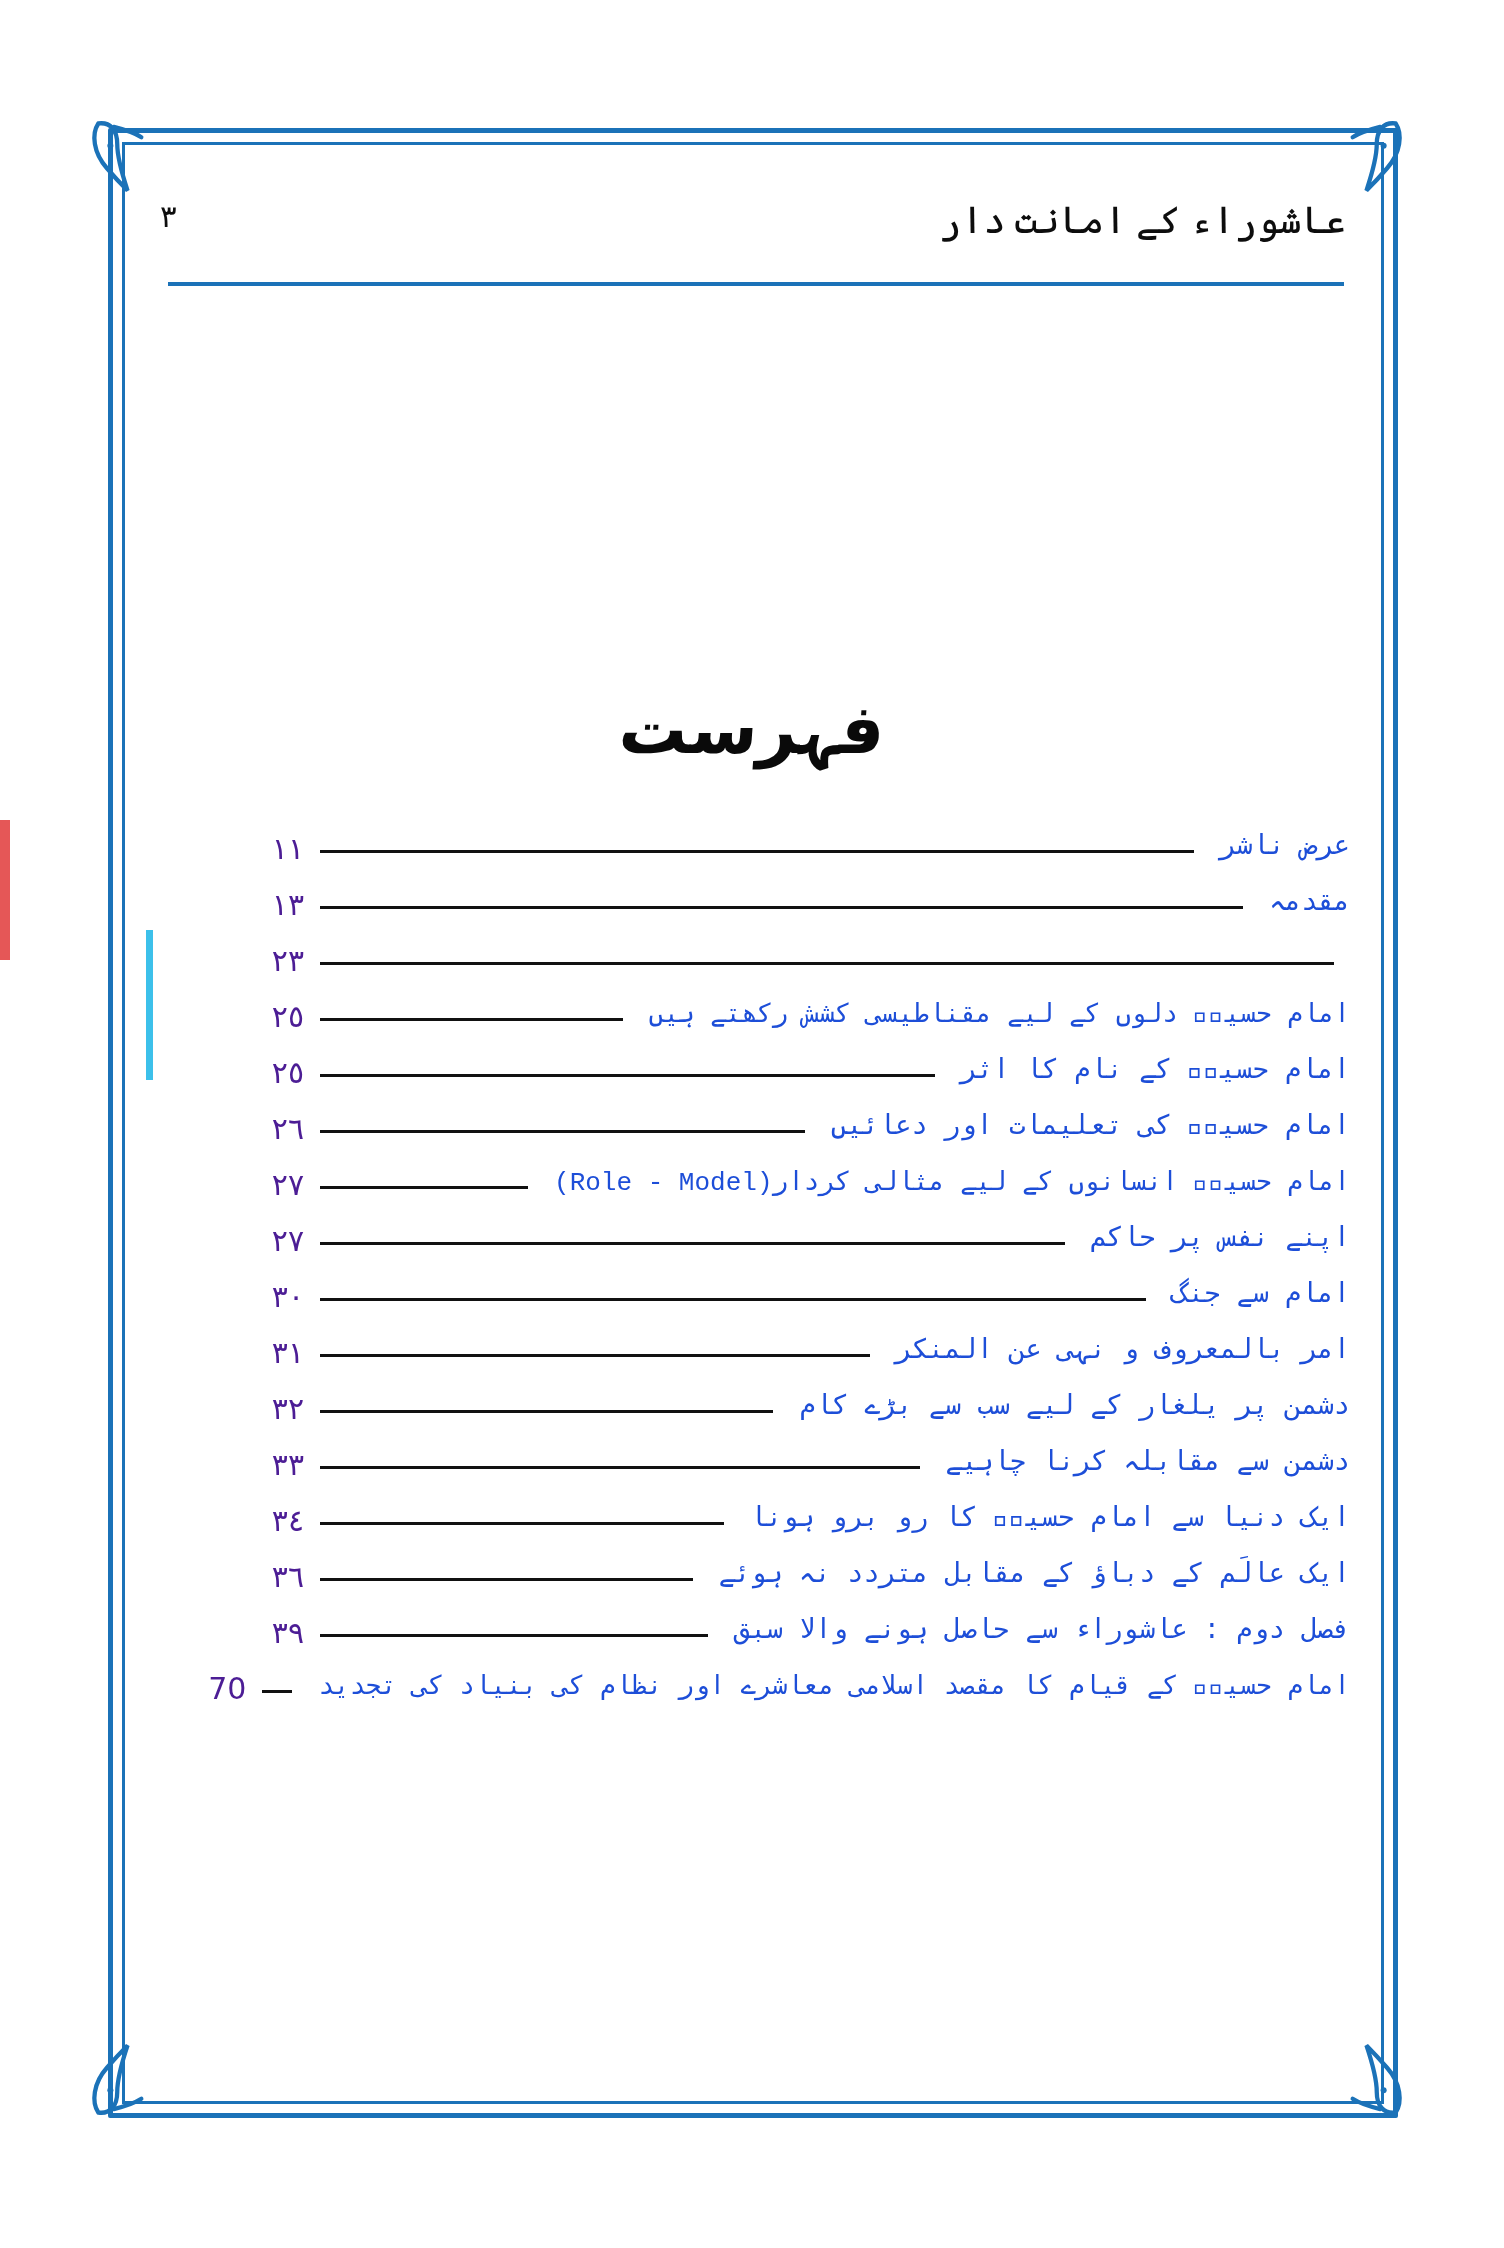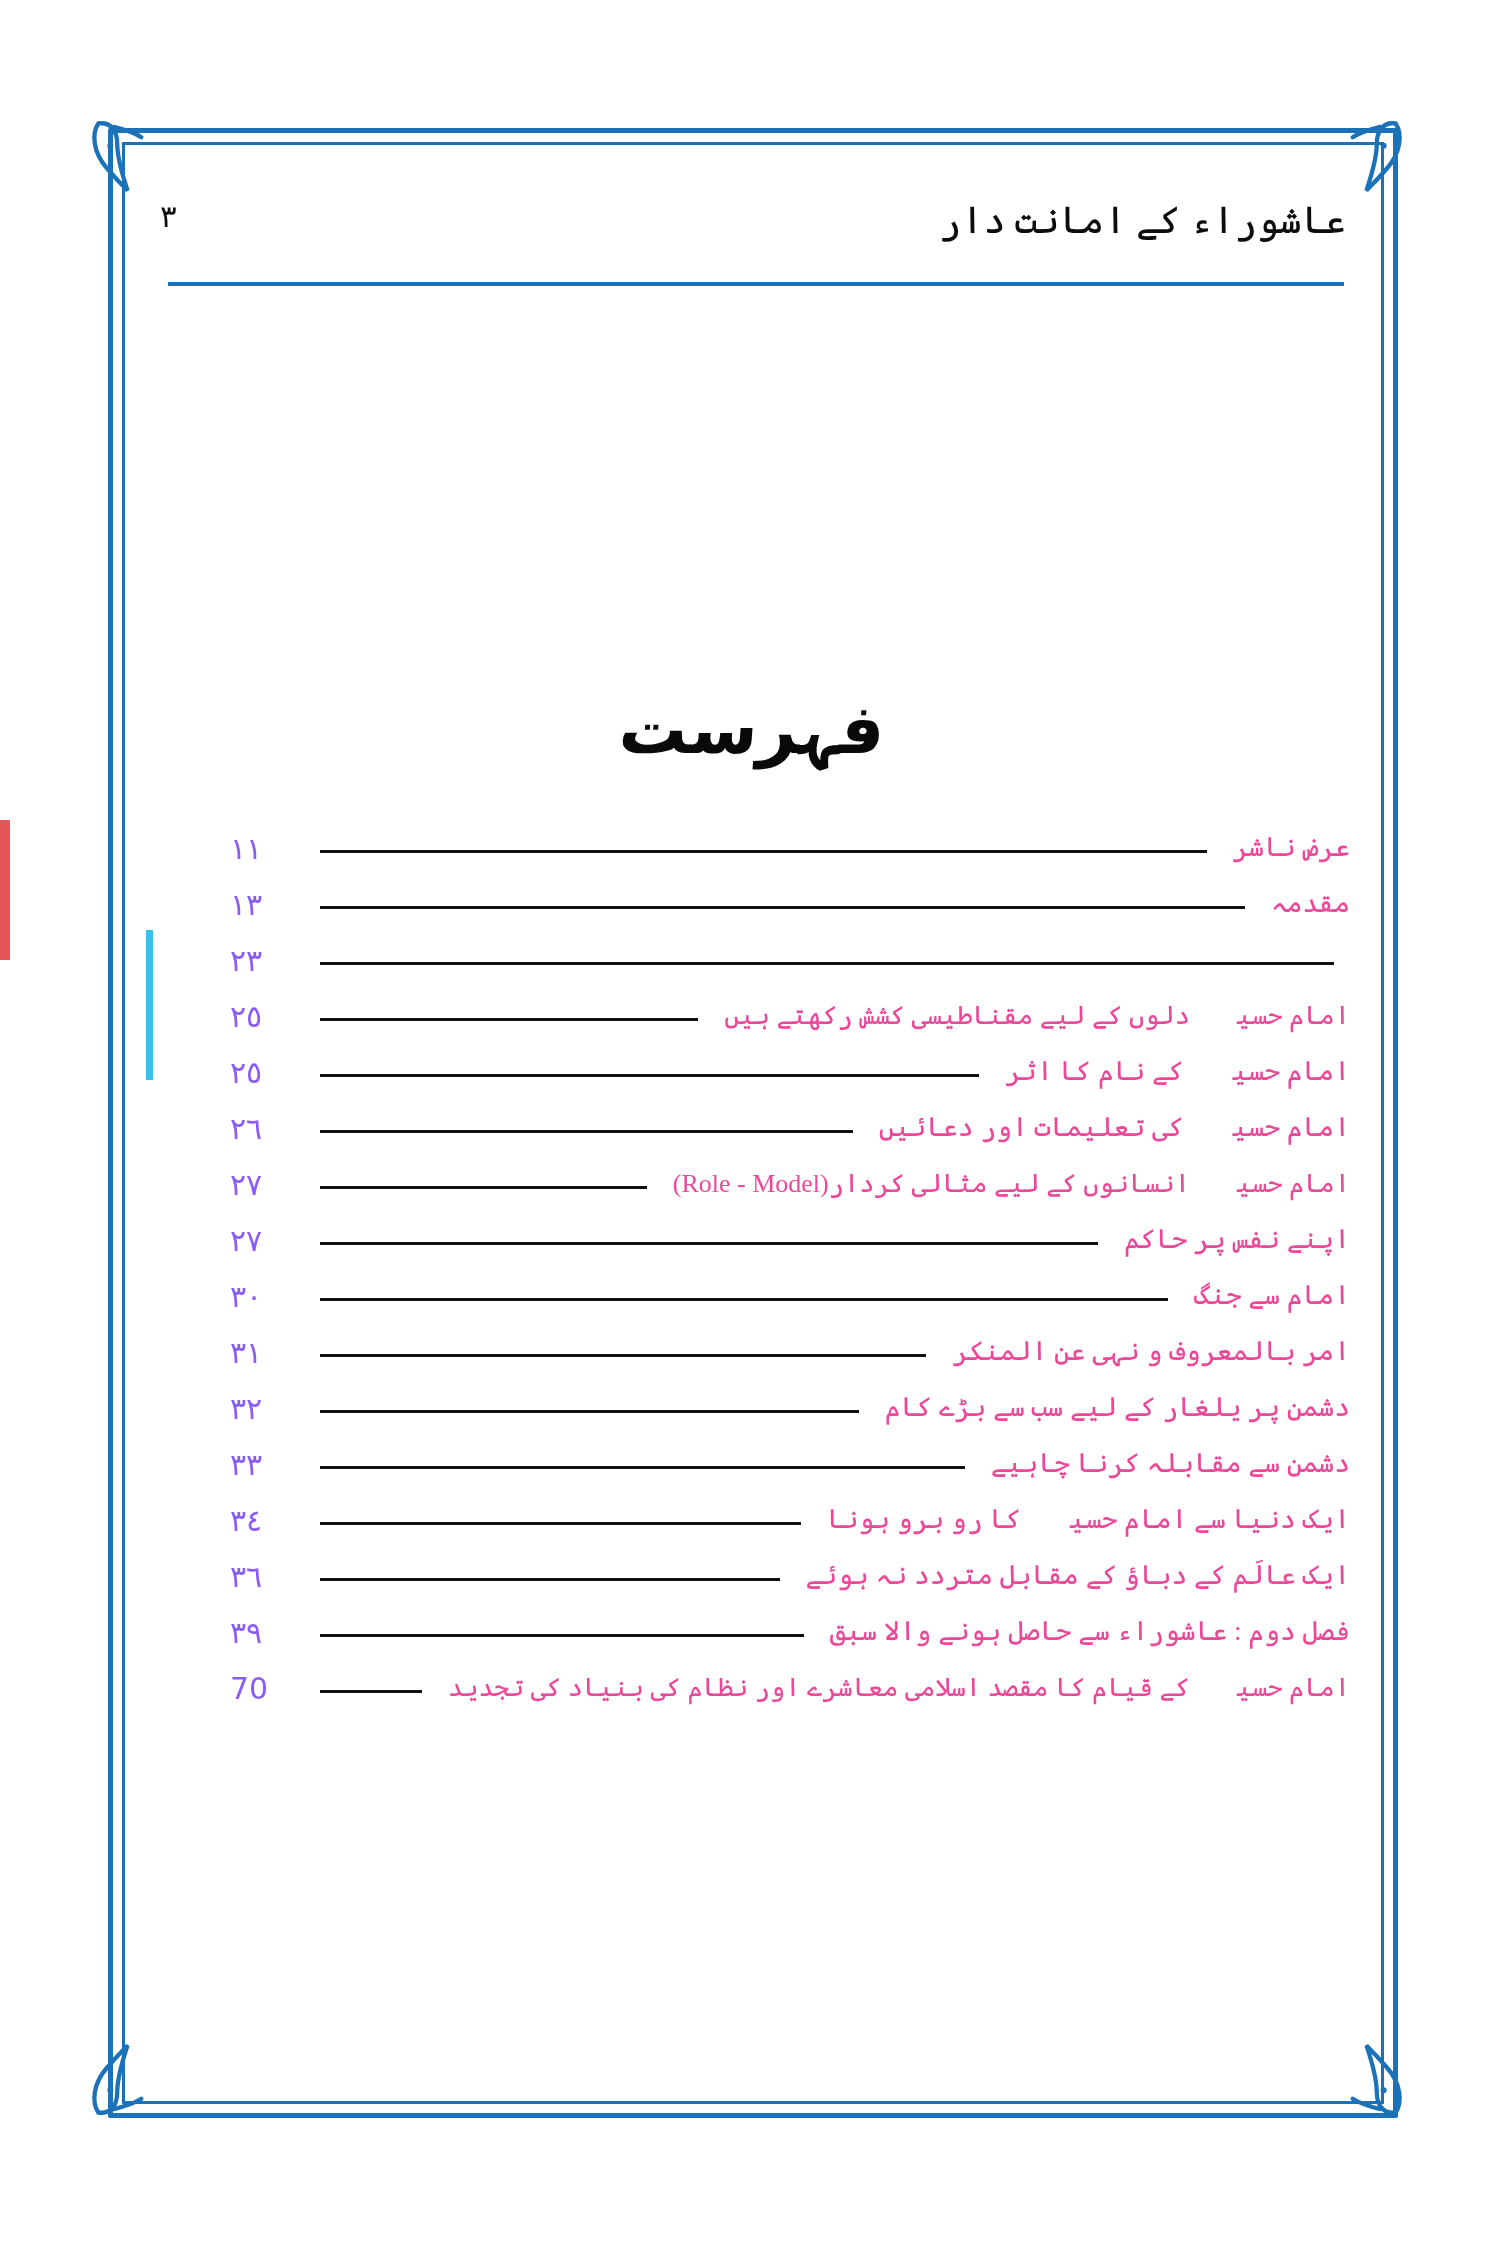--- a/index.html
+++ b/index.html
@@ -133,44 +133,44 @@
     direction: rtl;
   }
   .toc-row {
     display: flex;
     flex-direction: row;
     align-items: center;
     height: 56px;
     width: 100%;
   }
   .toc-label {
-    font-family: Liberation Serif, serif;
+    font-family: Liberation Mono, monospace;
     font-size: 27px;
-    color: #ec4899;
+    color: #1d4ed8;
     white-space: nowrap;
     line-height: 1.15;
     flex: 0 0 auto;
     padding-left: 10px;
   }
   .toc-leader {
     flex: 1 1 auto;
     height: 0;
     border-top: 3px solid #111111;
     margin: 0 16px;
     min-width: 30px;
     position: relative;
     top: 3px;
   }
   .toc-page {
     font-family: "DejaVu Sans", "Liberation Sans", sans-serif;
     font-size: 30px;
-    color: #8b5cf6;
+    color: #4c1d95;
     flex: 0 0 auto;
     width: 74px;
-    text-align: left;
+    text-align: right;
     direction: rtl;
   }
 
   
   .toc-row.long .toc-label { font-size: 26px; }
 </style>
 </head>
 <body>
 
 <div class="page">

